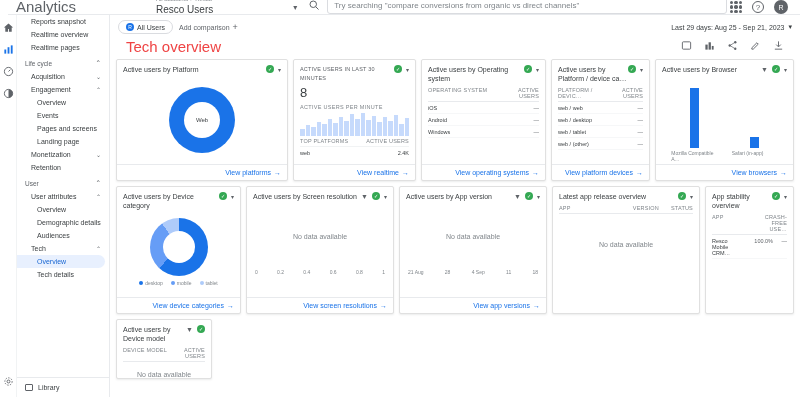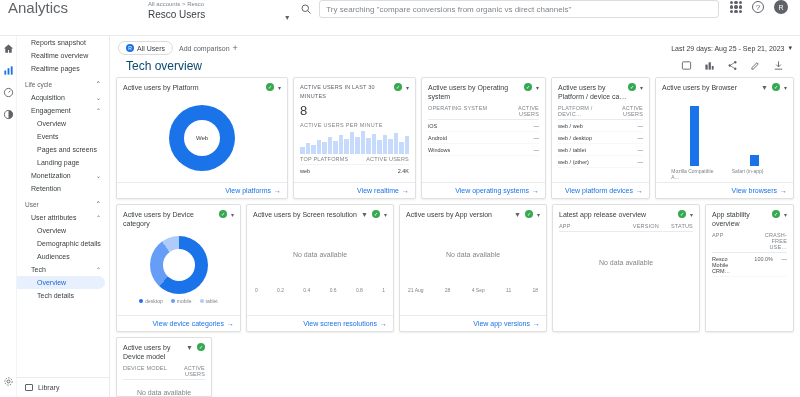--- a/index.html
+++ b/index.html
@@ -8,21 +8,21 @@
     width: 800px; height: 397px;
     font-family: "Liberation Sans", sans-serif;
     font-size: 10px;
     color: #3c4043;
     background: #fff;
     overflow: hidden;
   }
   .app { display:flex; flex-direction:column; width:800px; height:397px; }
 
   
-  .topbar { height:36px; display:flex; align-items:flex-start; padding:0 8px; border-bottom:1px solid #e8eaed; flex:0 0 auto; }
+  .topbar { height:15px; display:flex; align-items:flex-end; padding:0 8px; border-bottom:1px solid #e8eaed; flex:0 0 auto;margin-left:8px; }
   .brand { display:flex; align-items:flex-start; min-width:132px; }
   .brand-title { font-size:15px; color:#5f6368; font-family:"Liberation Sans", sans-serif; line-height:15px; }
   .brand-sub { margin-left:8px; display:flex; flex-direction:column; line-height:9px; }
   .brand-sub .acct { font-size:6px; color:#80868b; }
   .brand-sub .prop { font-size:10px; color:#3c4043; margin-top:1px; }
   .prop-caret { color:#5f6368; font-size:8px; margin-left:80px; align-self:center; }
   .searchwrap { flex:1; display:flex; align-items:center; margin-left:10px; max-width:420px; }
   .search-icon { width:14px; height:14px; color:#5f6368; display:flex; align-items:center; justify-content:center; }
   .searchbox { flex:1; height:18px; border:1px solid #dadce0; border-radius:3px; display:flex; align-items:center; padding:0 6px; margin-left:6px; }
   .searchbox span { color:#80868b; font-size:8px; }
@@ -56,21 +56,21 @@
   .main { flex:1; background:#fff; overflow:hidden; display:flex; flex-direction:column; min-width:0; }
   .main-head { padding:5px 8px 0 8px; }
   .pillrow { display:flex; align-items:center; gap:6px; }
   .pill { display:flex; align-items:center; gap:3px; border:1px solid #dadce0; border-radius:10px; padding:2px 7px; font-size:7px; color:#3c4043; background:#fff; }
   .pill .dot { width:8px; height:8px; border-radius:50%; background:#1a73e8; color:#fff; font-size:5px; display:flex; align-items:center; justify-content:center; }
   .addcmp { display:flex; align-items:center; gap:3px; font-size:7px; color:#5f6368; }
   .addcmp .plus { font-size:9px; color:#5f6368; }
   .daterange { margin-left:auto; font-size:7px; color:#3c4043; display:flex; align-items:center; gap:4px; }
 
   .titlerow { display:flex; align-items:center; padding:4px 8px 4px 8px; }
-  .page-title { font-size:12px; color:#0c4a6e; }
+  .page-title { font-size:15px; color:#ef4444; }
   .title-actions { margin-left:auto; display:flex; gap:12px; color:#5f6368; }
 
   .cards { flex:1; overflow:hidden; padding:0 6px 6px 6px; }
   .cardrow { display:flex; gap:5px; margin-bottom:5px; align-items:stretch; }
   .card { background:#fff; border:1px solid #e0e0e0; border-radius:2px; box-shadow:0 1px 2px rgba(60,64,67,.1); display:flex; flex-direction:column; position:relative; }
   .card-head { display:flex; align-items:flex-start; padding:5px 6px 2px 6px; }
   .card-title { font-size:7px; color:#3c4043; line-height:9px; flex:1; }
   .card-icons { display:flex; align-items:center; gap:4px; color:#5f6368; font-size:7px; }
   .ic-check { width:8px; height:8px; border-radius:50%; background:#34a853; color:#fff; font-size:5px; display:flex; align-items:center; justify-content:center; }
   .ic-caret { font-size:6px; color:#5f6368; }

